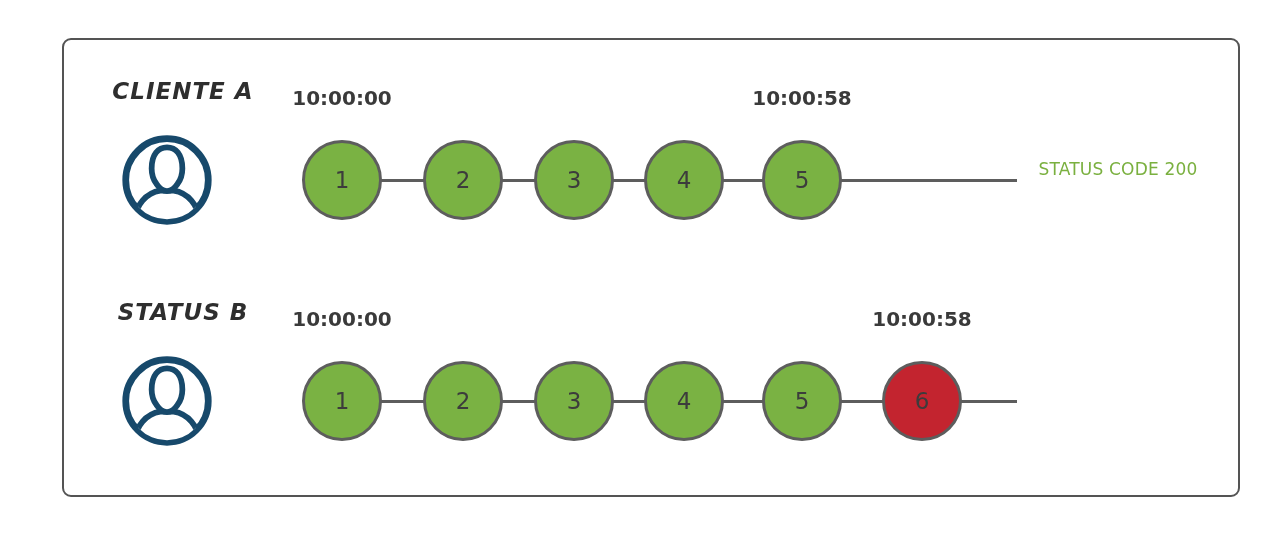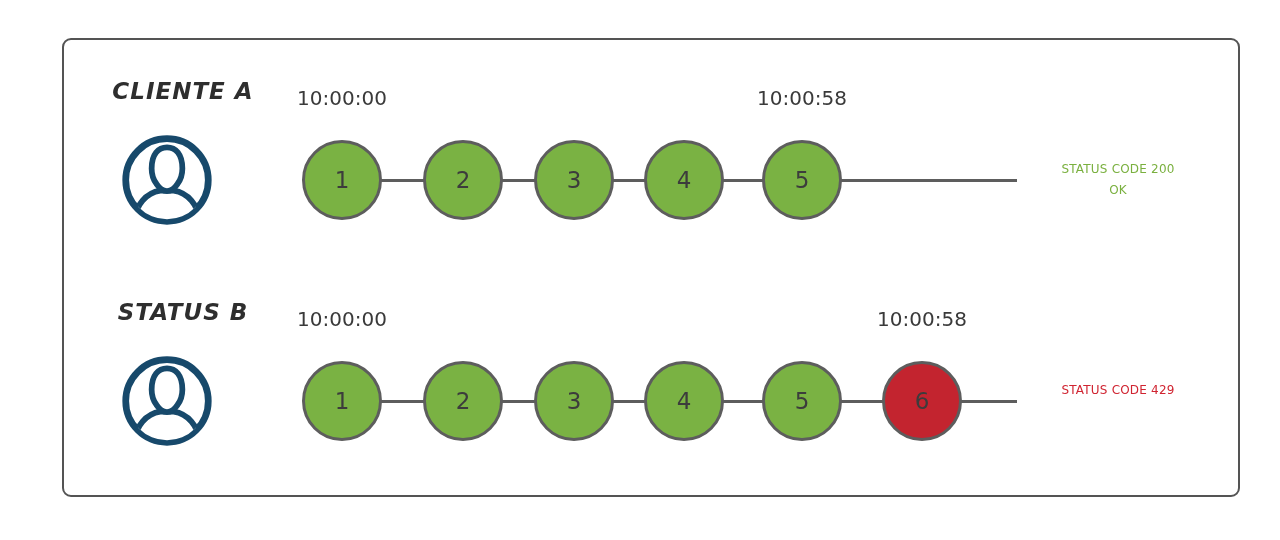--- a/index.html
+++ b/index.html
@@ -28,21 +28,21 @@
     font-size: 23px; font-weight: bold; font-style: italic;
     letter-spacing: 1px;
     color: #2e2e2e;
     white-space: nowrap;
   }
   .client-icon { position: absolute; left: 55px; top: 92px; width: 96px; height: 96px; }
 
   .ts {
     position: absolute; top: 46px; width: 120px;
     text-align: center;
-    font-size: 20px; font-weight: normal;
+    font-size: 20px; font-weight: bold;
     color: #3a3a3a;
     white-space: nowrap;
   }
   .ts-start { left: 218px; }
   .row-a .ts-end { left: 678px; }
   .row-b .ts-end { left: 798px; }
 
   .track {
     position: absolute; left: 278px; top: 139px;
     width: 675px; height: 3px;
@@ -57,21 +57,21 @@
     display: flex; align-items: center; justify-content: center;
     font-size: 23px; color: #3c3c3c;
   }
   .node[data-state="limited"] { background: #c3242f; }
   .n1 { left: 238px; } .n2 { left: 359px; } .n3 { left: 470px; }
   .n4 { left: 580px; } .n5 { left: 698px; } .n6 { left: 818px; }
 
   .status {
     position: absolute; left: 956px; top: 119px; width: 196px;
     text-align: center;
-    font-size: 12px; line-height: 21px;
+    font-size: 17px; line-height: 21px;
     letter-spacing: 0.2px;
     white-space: nowrap;
   }
   .status[data-kind="ok"] { color: #7ab03f; }
   .status[data-kind="limited"] { color: #d02431; }
 </style>
 </head>
 <body>
 
 <div class="frame">
@@ -100,21 +100,20 @@
     <div class="track"></div>
 
     <div class="node n1" data-state="ok">1</div>
     <div class="node n2" data-state="ok">2</div>
     <div class="node n3" data-state="ok">3</div>
     <div class="node n4" data-state="ok">4</div>
     <div class="node n5" data-state="ok">5</div>
 
     <div class="status" data-kind="ok">
       <div>STATUS CODE 200</div>
-      <div>OK</div>
     </div>
   </section>
 
   <section class="row row-b">
     <div class="client-label">STATUS B</div>
 
     <div class="client-icon">
       <svg viewBox="0 0 100 100" width="96" height="96" aria-hidden="true">
         <defs>
             <clipPath id="clip-b">
@@ -135,17 +134,16 @@
     <div class="track"></div>
 
     <div class="node n1" data-state="ok">1</div>
     <div class="node n2" data-state="ok">2</div>
     <div class="node n3" data-state="ok">3</div>
     <div class="node n4" data-state="ok">4</div>
     <div class="node n5" data-state="ok">5</div>
     <div class="node n6" data-state="limited">6</div>
 
     <div class="status" data-kind="limited">
-      <div>STATUS CODE 429</div>
     </div>
   </section>
 
 </div>
 
 </body></html>

